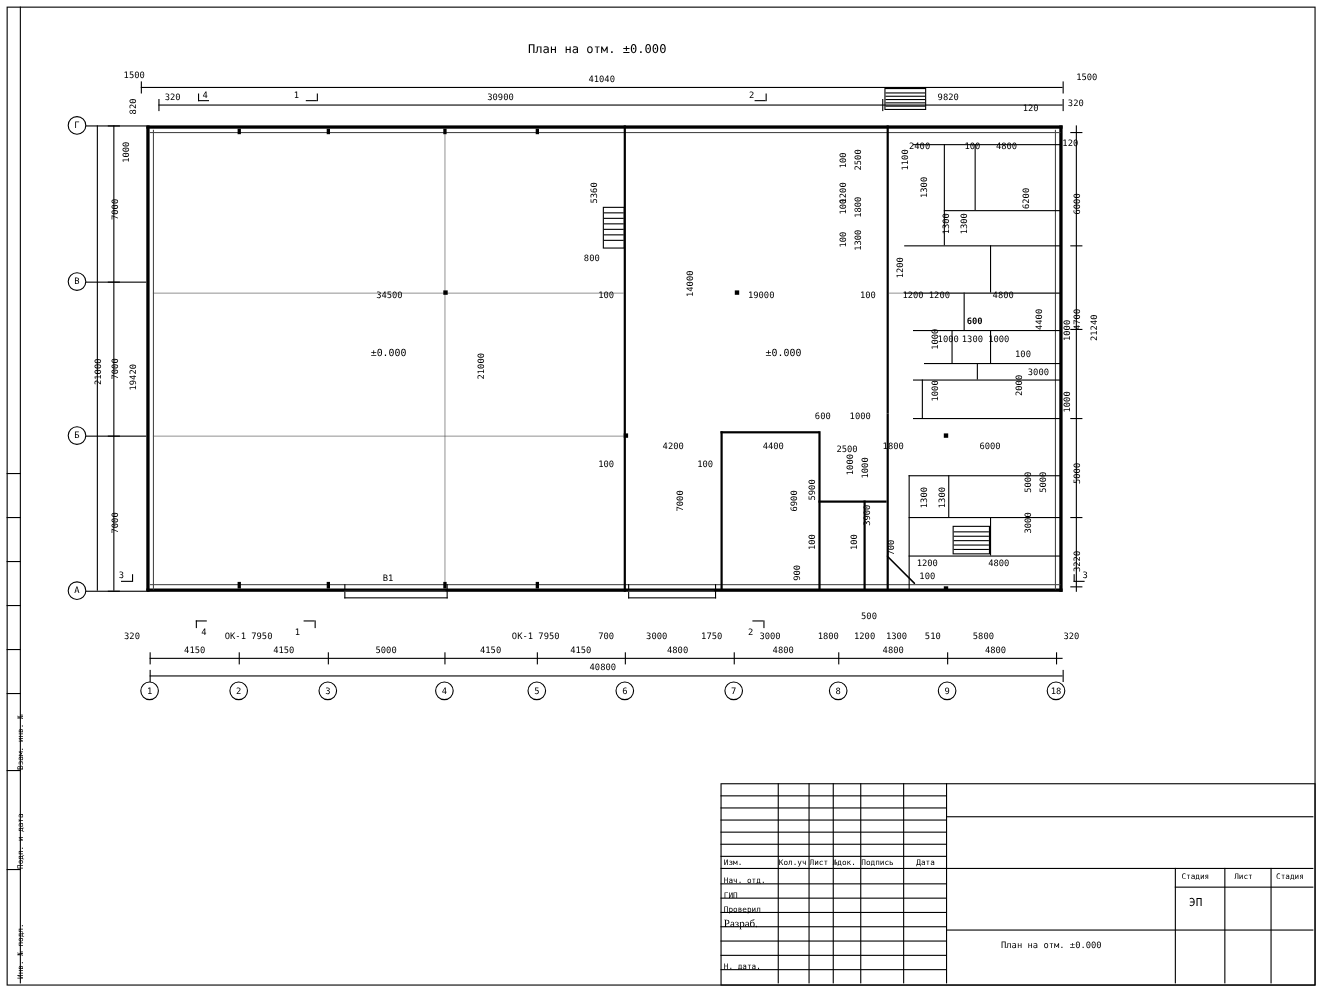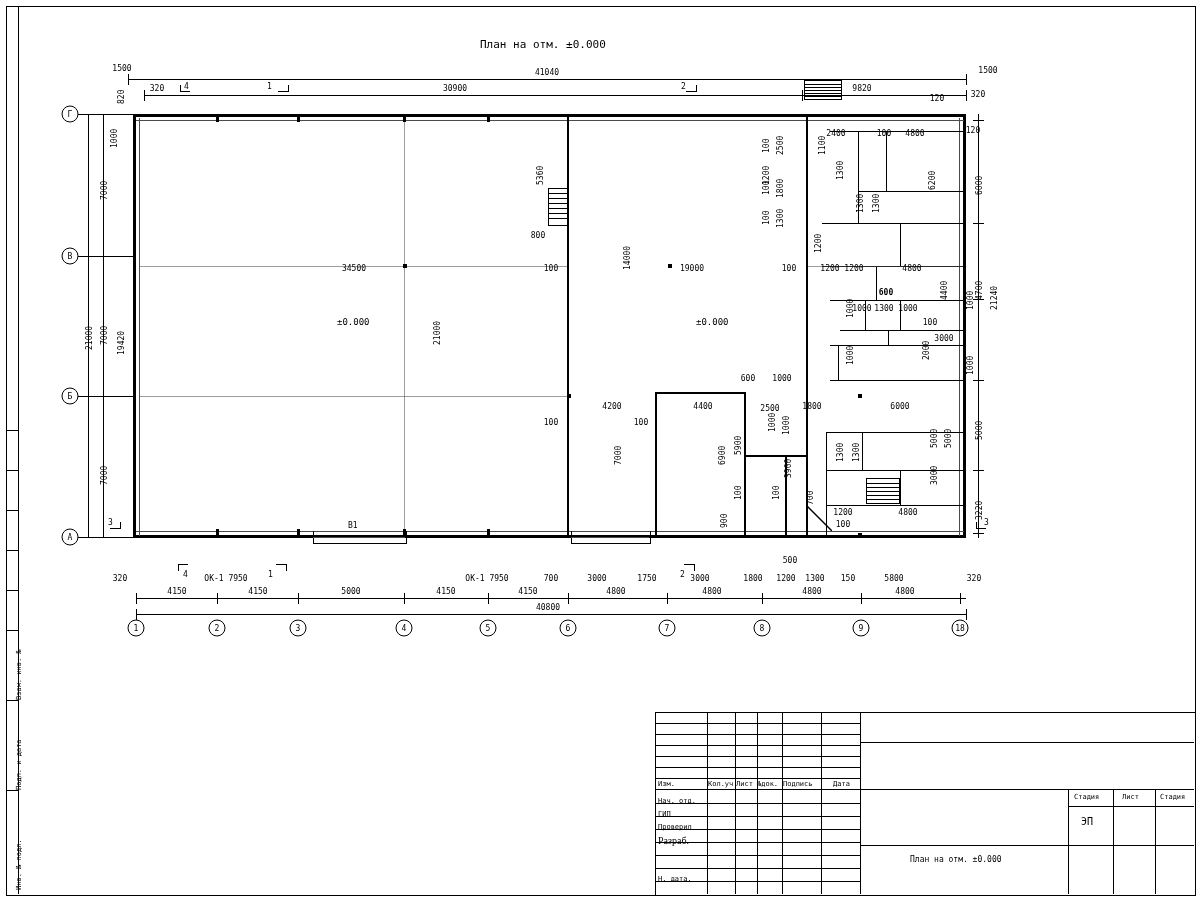--- a/index.html
+++ b/index.html
@@ -297,21 +297,21 @@
   <div class="txt c" style="left:597px;top:578px;">3000</div>
   <div class="txt c" style="left:647px;top:578px;">1750</div>
   <div class="txt c" style="left:700px;top:578px;">3000</div>
   <div class="txt c" style="left:753px;top:578px;">1800</div>
   <div class="txt c" style="left:616px;top:591px;">4800</div>
   <div class="txt c" style="left:712px;top:591px;">4800</div>
   <div class="txt c" style="left:812px;top:591px;">4800</div>
   <div class="txt c" style="left:905px;top:591px;">4800</div>
   <div class="txt c" style="left:786px;top:578px;">1200</div>
   <div class="txt c" style="left:815px;top:578px;">1300</div>
-  <div class="txt c" style="left:848px;top:578px;">150</div>
+  <div class="txt c" style="left:848px;top:578px;">510</div>
   <div class="txt c" style="left:894px;top:578px;">5800</div>
   <div class="txt c" style="left:974px;top:578px;">320</div>
 
   <div class="txt" style="left:183px;top:570px;">4</div>
   <div class="ln h" style="left:178px;top:564px;width:10px;"></div>
   <div class="ln v" style="left:178px;top:564px;height:7px;"></div>
   <div class="txt" style="left:268px;top:570px;">1</div>
   <div class="ln h" style="left:276px;top:564px;width:10px;"></div>
   <div class="ln v" style="left:286px;top:564px;height:7px;"></div>
   <div class="txt" style="left:680px;top:570px;">2</div>

